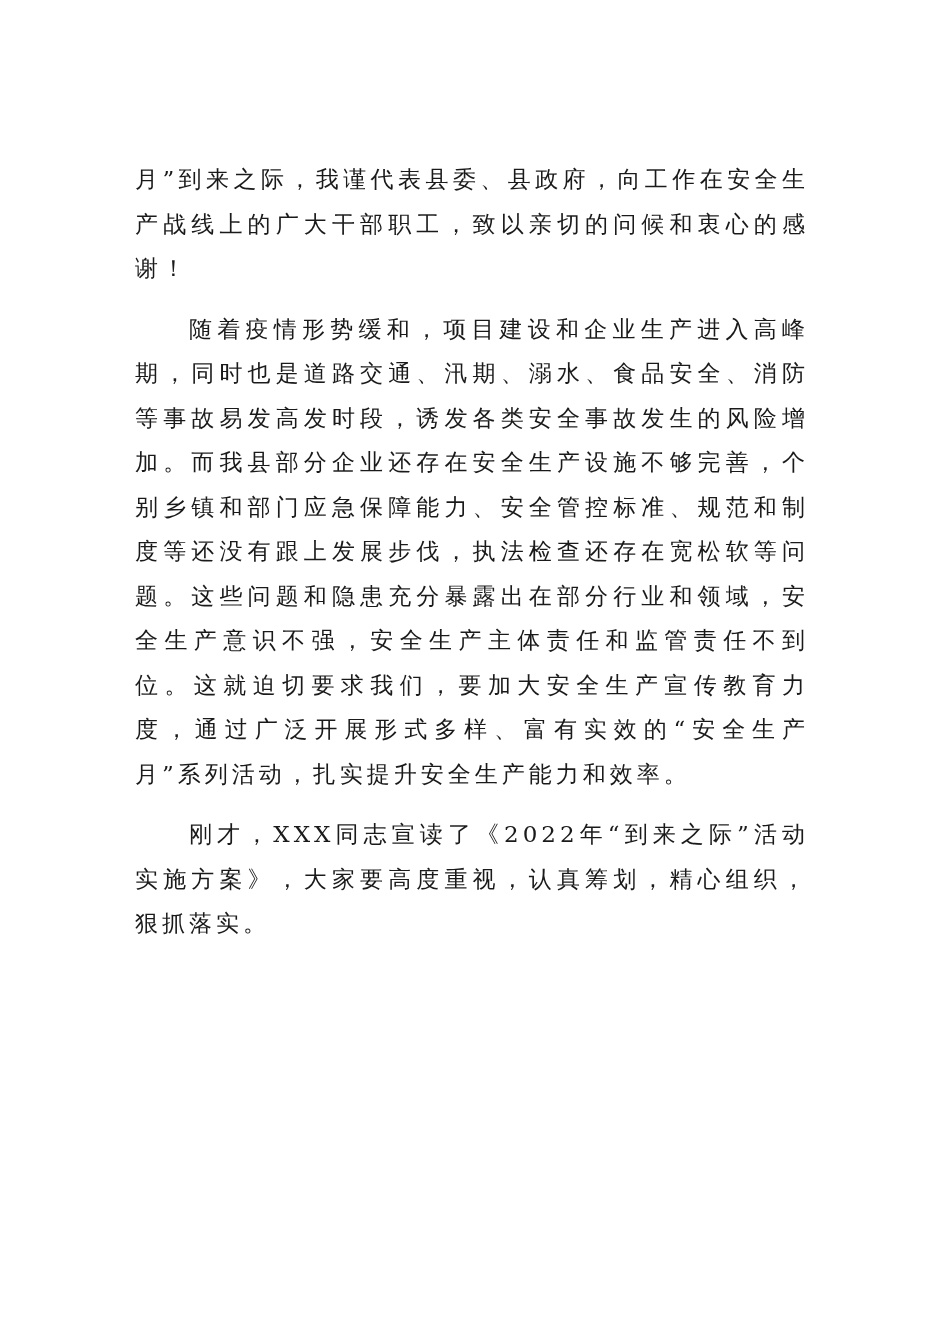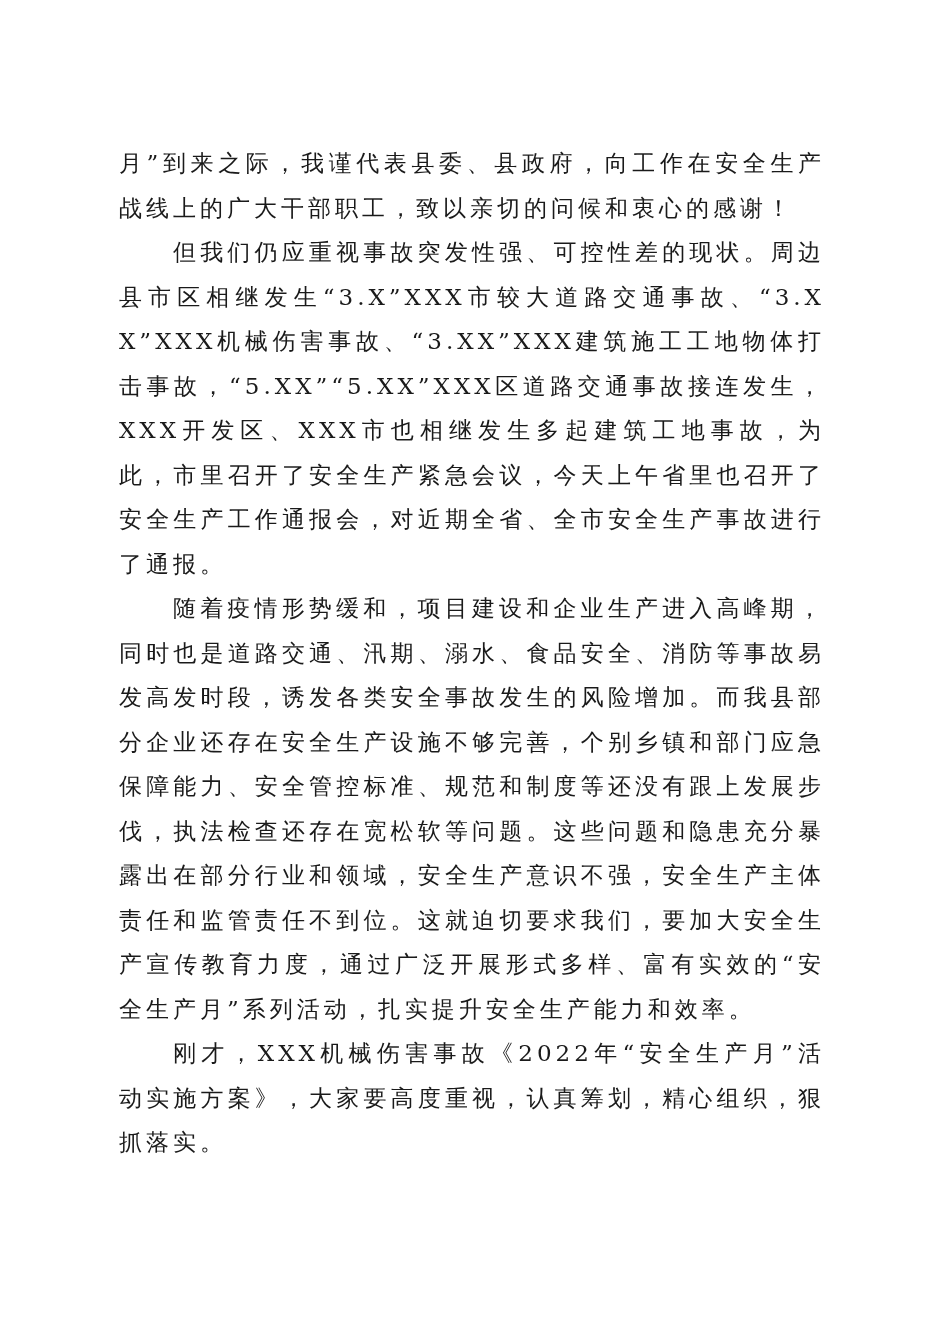--- a/index.html
+++ b/index.html
@@ -23,21 +23,21 @@
     height: 1344px;
     background: #ffffff;
   }
   .text-block {
     position: absolute;
     left: 119px;
     top: 141px;
     width: 706px;
   }
   .para {
-    margin: 0;
+    margin: 16px;
     font-size: 23px;
     line-height: 44.5px;
     letter-spacing: 4px;
     text-align: justify;
     text-justify: inter-character;
     word-break: break-all;
     white-space: normal;
   }
   .para.indent {
     text-indent: 54px;
@@ -45,17 +45,16 @@
   .para.no-indent {
     text-indent: 0;
   }
 </style>
 </head>
 <body>
 
 <div class="page">
   <div class="text-block">
     <p class="para no-indent">月”到来之际，我谨代表县委、县政府，向工作在安全生产战线上的广大干部职工，致以亲切的问候和衷心的感谢！</p>
-    <p class="para indent">但我们仍应重视事故突发性强、可控性差的现状。周边县市区相继发生“3.X”XXX市较大道路交通事故、“3.XX”XXX机械伤害事故、“3.XX”XXX建筑施工工地物体打击事故，“5.XX”“5.XX”XXX区道路交通事故接连发生，XXX开发区、XXX市也相继发生多起建筑工地事故，为此，市里召开了安全生产紧急会议，今天上午省里也召开了安全生产工作通报会，对近期全省、全市安全生产事故进行了通报。</p>
     <p class="para indent">随着疫情形势缓和，项目建设和企业生产进入高峰期，同时也是道路交通、汛期、溺水、食品安全、消防等事故易发高发时段，诱发各类安全事故发生的风险增加。而我县部分企业还存在安全生产设施不够完善，个别乡镇和部门应急保障能力、安全管控标准、规范和制度等还没有跟上发展步伐，执法检查还存在宽松软等问题。这些问题和隐患充分暴露出在部分行业和领域，安全生产意识不强，安全生产主体责任和监管责任不到位。这就迫切要求我们，要加大安全生产宣传教育力度，通过广泛开展形式多样、富有实效的“安全生产月”系列活动，扎实提升安全生产能力和效率。</p>
-    <p class="para indent">刚才，XXX机械伤害事故《2022年“安全生产月”活动实施方案》，大家要高度重视，认真筹划，精心组织，狠抓落实。</p>
+    <p class="para indent">刚才，XXX同志宣读了《2022年“到来之际”活动实施方案》，大家要高度重视，认真筹划，精心组织，狠抓落实。</p>
   </div>
 </div>
 
 </body></html>

